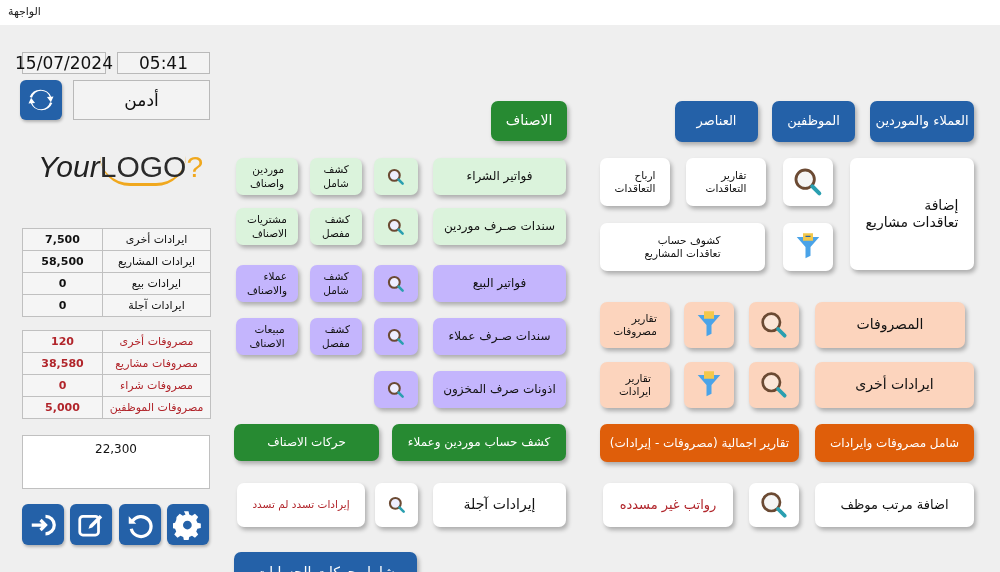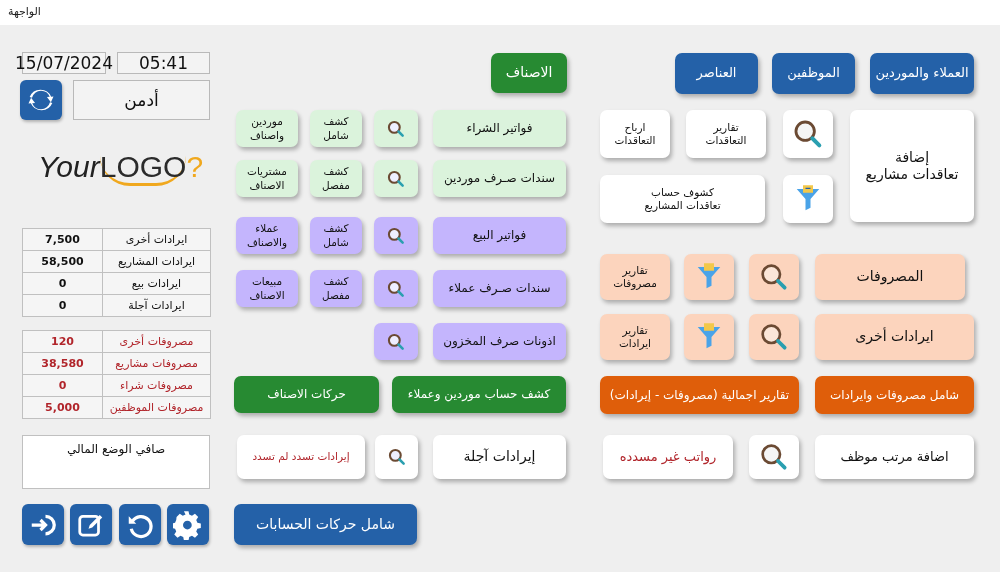--- a/index.html
+++ b/index.html
@@ -2,21 +2,21 @@
 <html><head>
 <meta charset="utf-8">
 <style>
   * { box-sizing: border-box; margin: 0; padding: 0; }
   html, body { width: 1000px; height: 572px; overflow: hidden; }
   body { font-family: "DejaVu Sans", sans-serif; background: #efefef; position: relative; color: #111; }
   .titlebar { position: absolute; left: 0; top: 0; width: 1000px; height: 25px; background: #ffffff; direction: rtl; }
   .titlebar span { position: absolute; left: 8px; top: 5px; font-size: 11px; color: #222; }
   .abs { position: absolute; }
   .box { border: 1px solid #b9b9b9; background: #f3f3f3; display: flex; align-items: center; justify-content: center; font-size: 17px; color: #111; }
-  .btn { position: absolute; display: flex; align-items: center; justify-content: center; text-align: center; border-radius: 7px; box-shadow: 2px 3px 4px rgba(0,0,0,0.28); direction: rtl; line-height: 1.25; cursor: pointer; }
+  .btn { position: absolute; display: flex; align-items: center; justify-content: center; text-align: right; border-radius: 7px; box-shadow: 2px 3px 4px rgba(0,0,0,0.28); direction: rtl; line-height: 1.25; cursor: pointer; margin-top: 48px; }
   .blue { background: #2461a8; color: #fff; font-size: 13px; }
   .green { background: #278a32; color: #fff; font-size: 12px; }
   .lightgreen { background: #c4b5fd; color: #111; font-size: 12px; }
   .paler { background: #dbf3dc; color: #111; font-size: 12px; }
   .white { background: #ffffff; color: #111; font-size: 12px; }
   .peach { background: #fcd4bd; color: #111; font-size: 12px; }
   .orange { background: #df5e0a; color: #fff; font-size: 12px; }
   .red-text { color: #b1252b; }
   .small { font-size: 10.5px; }
   .big { font-size: 14px; }
@@ -87,21 +87,21 @@
         <td class="val">0</td>
       </tr>
   <tr>
         <td class="lbl">مصروفات الموظفين</td>
         <td class="val">5,000</td>
       </tr>
 </tbody>
   </table>
 
 <div class="net">
-  <div>صافي الوضع المالي</div>
+  <div>22,300</div>
 </div>
 
 <div class="iconbtn" style="left:22px;top:504px;width:42px;height:41px;">
   <svg width="30" height="30" viewBox="0 0 24 24">
       <path d="M14 5a7 7 0 1 1 0 14" fill="none" stroke="#fff" stroke-width="2.6"></path>
       <path d="M3 12h11M10 8l4 4-4 4" fill="none" stroke="#fff" stroke-width="2.6"></path>
     </svg>
 </div>
 <div class="iconbtn" style="left:70px;top:504px;width:42px;height:41px;">
   <svg width="30" height="30" viewBox="0 0 24 24">

